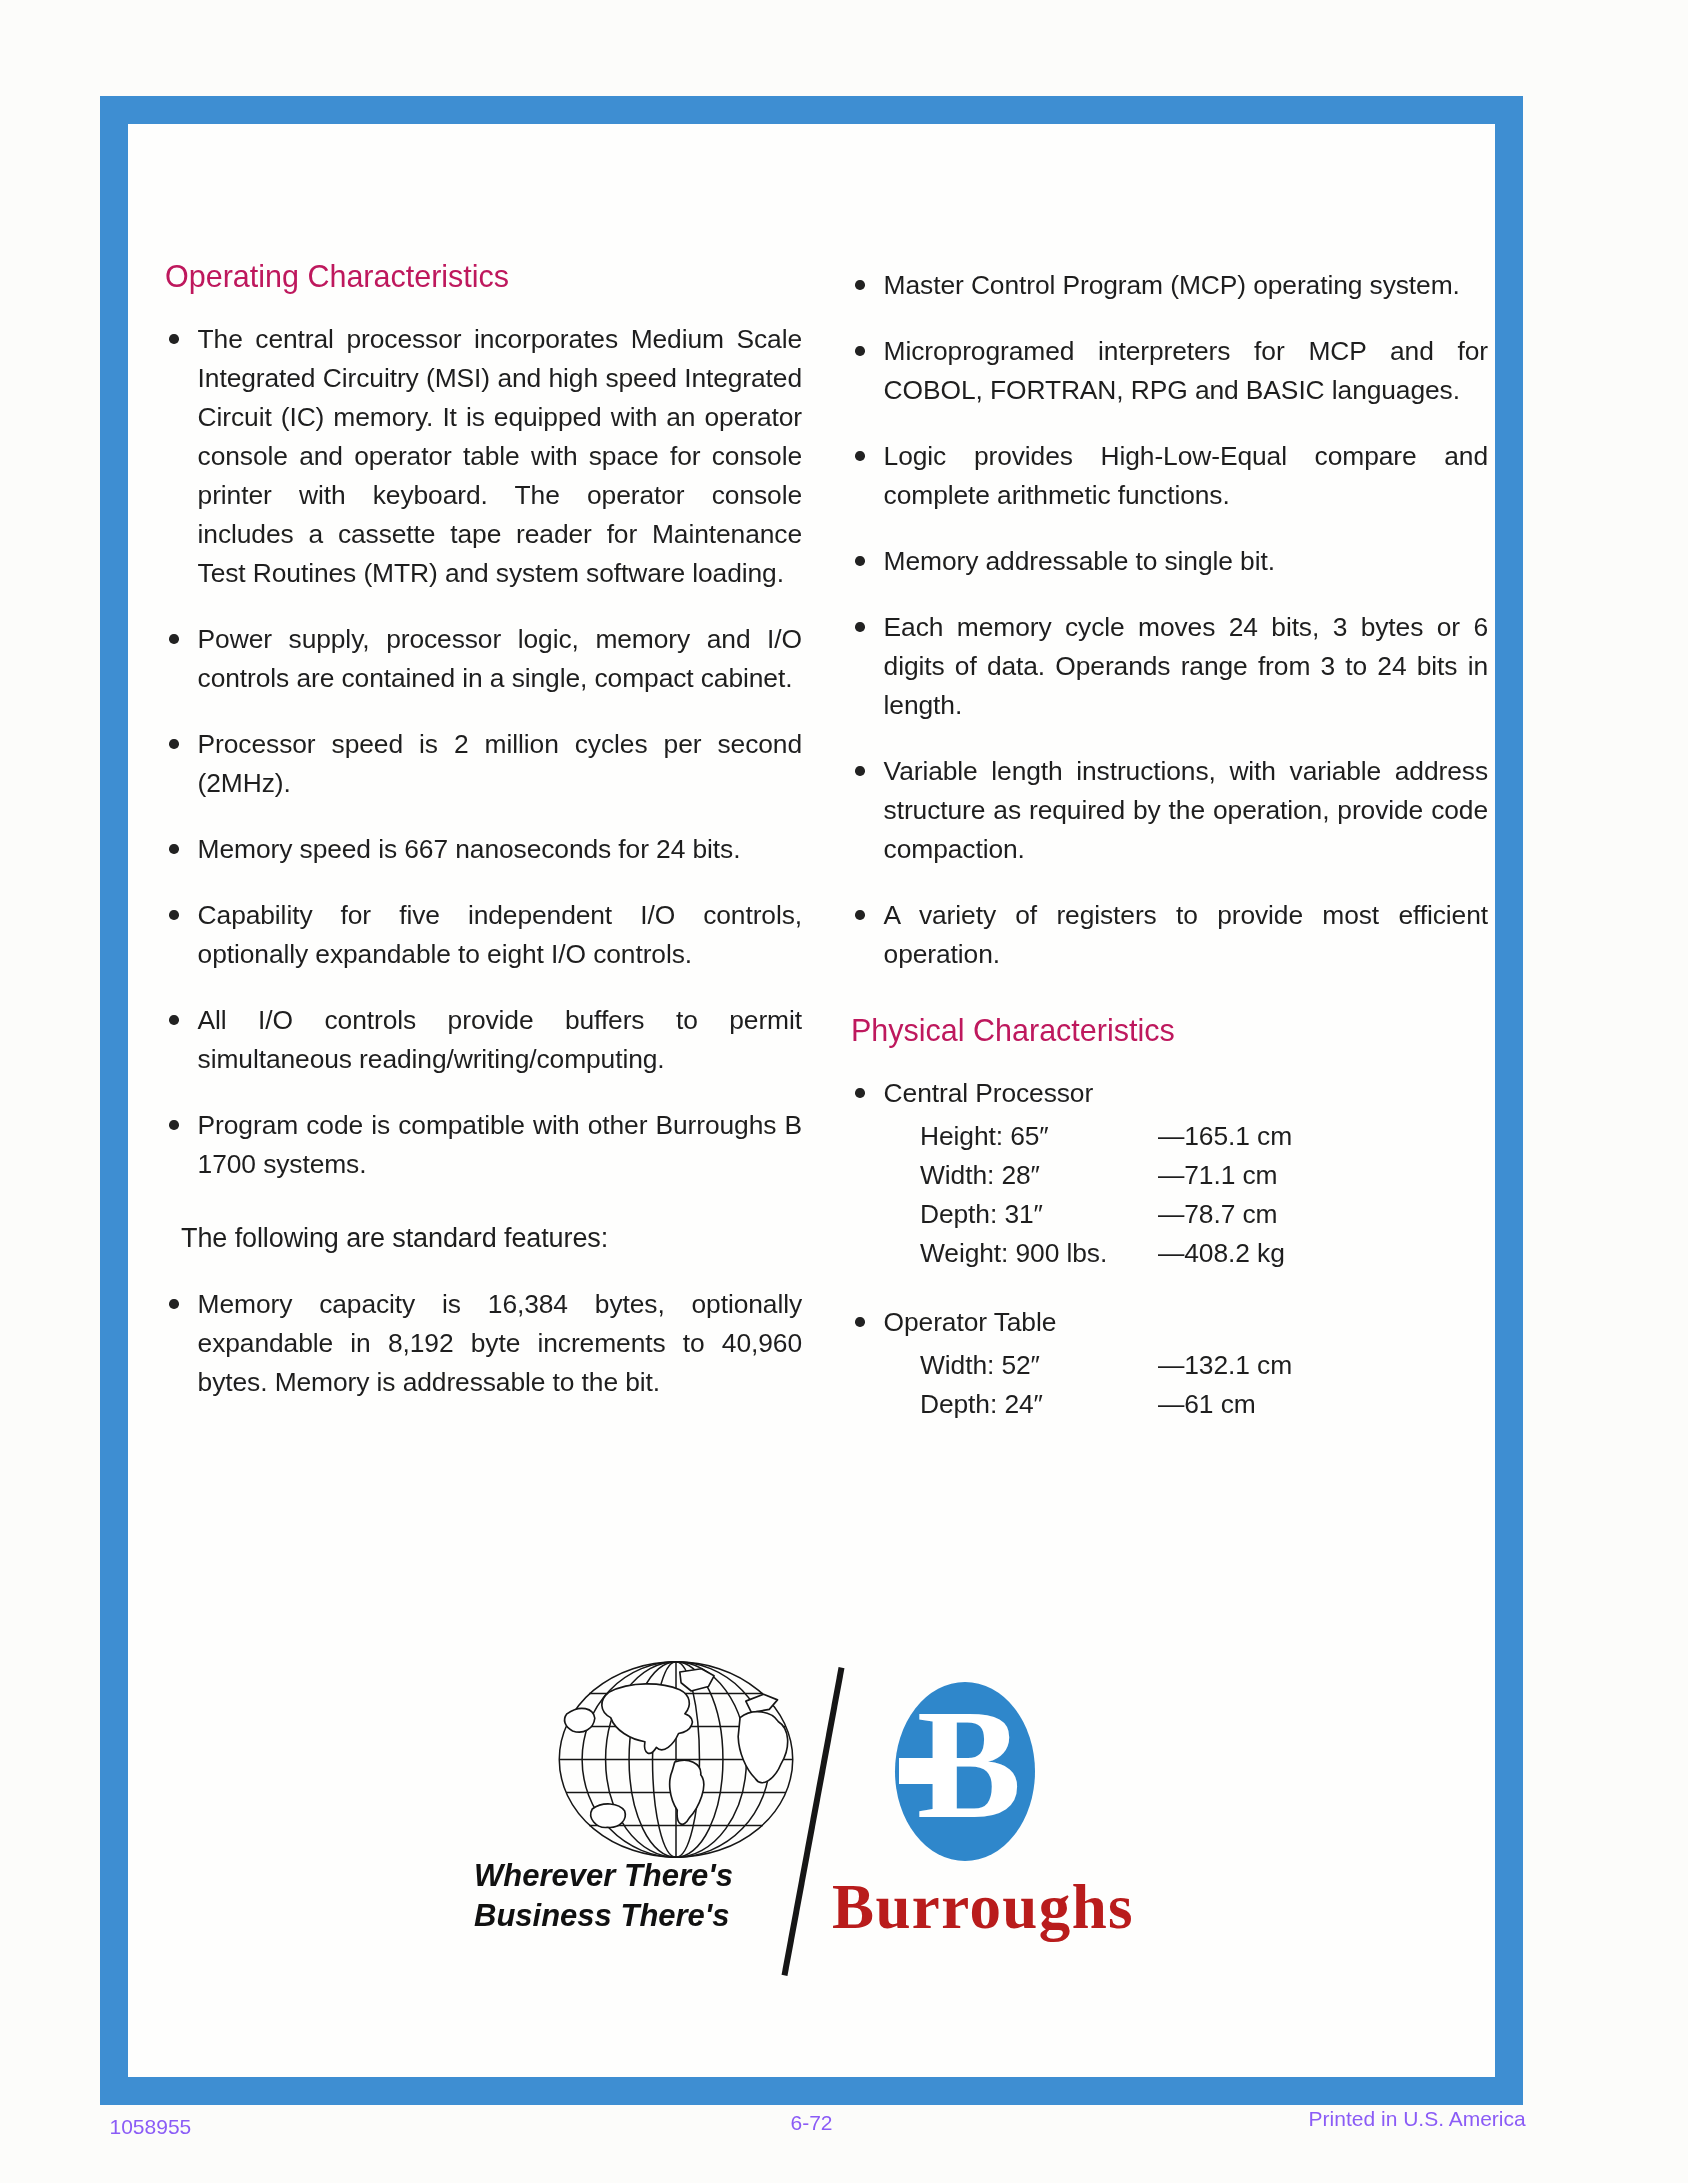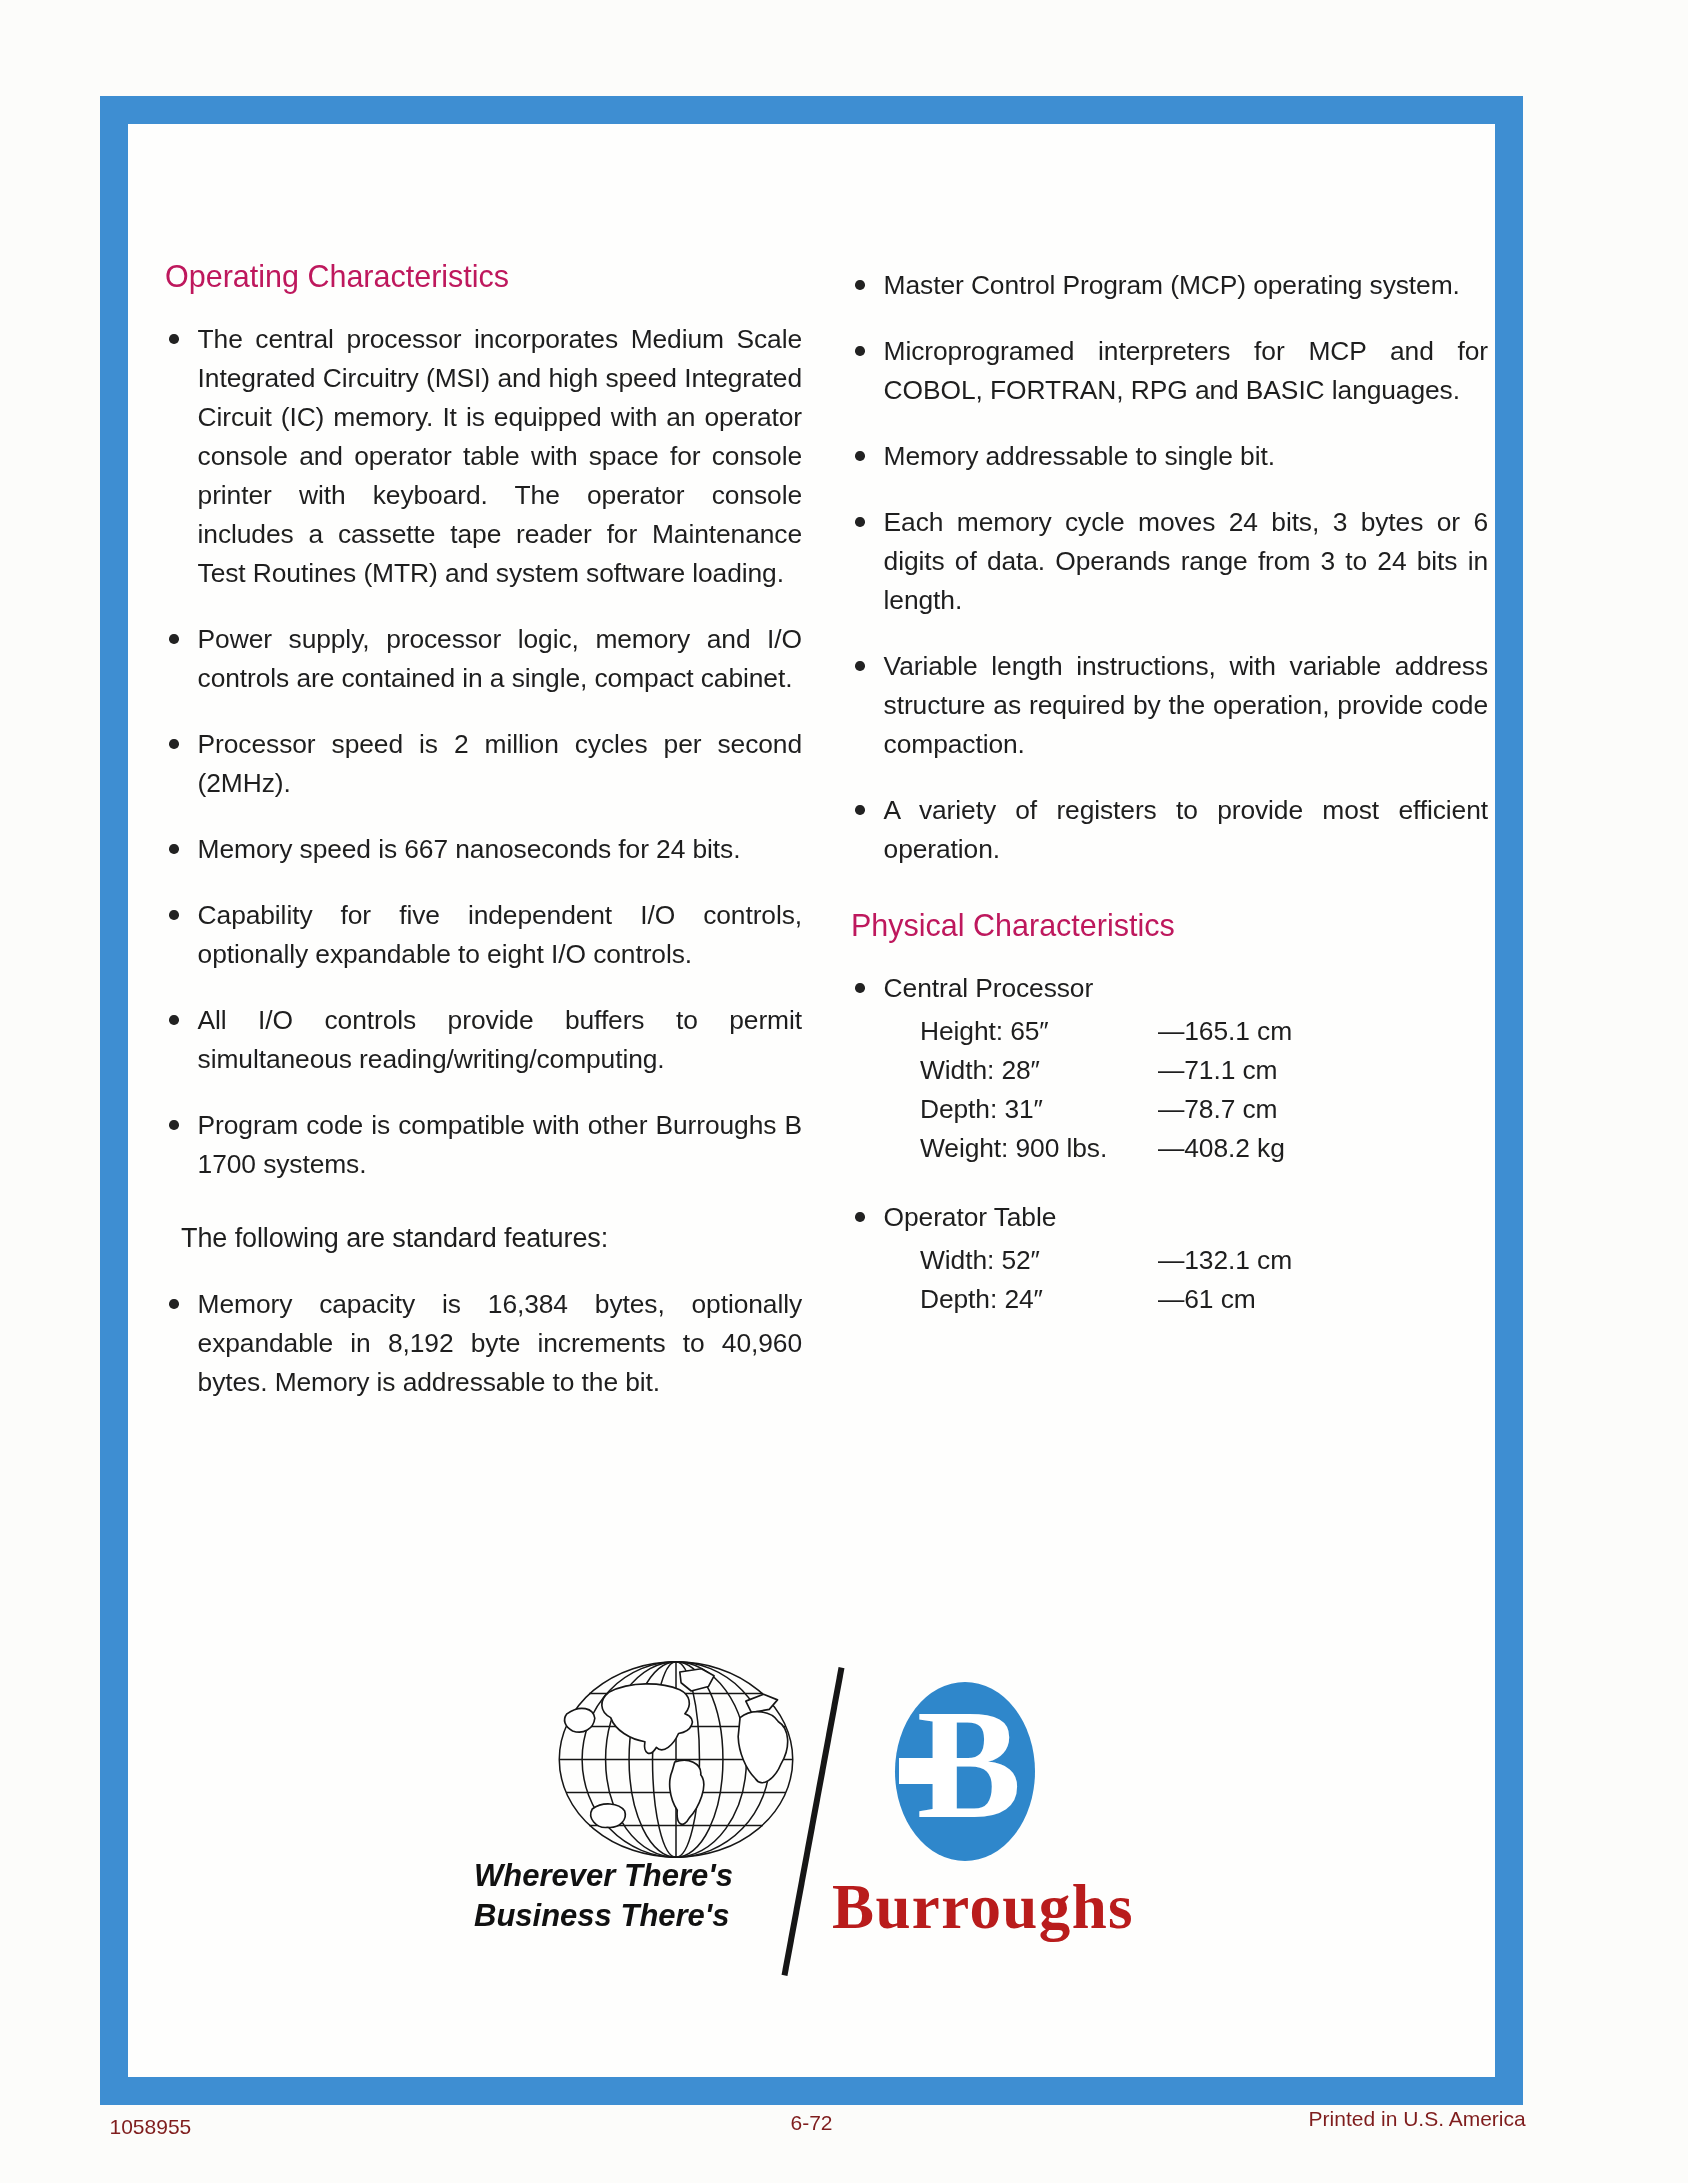--- a/index.html
+++ b/index.html
@@ -65,21 +65,21 @@
     position:absolute;left:4.1px;top:calc(50% - 13px);width:46px;height:26px;background:#ffffff;
   }
   .wordmark{
     position:absolute;left:358px;top:218px;width:379px;
     font-family:"Liberation Serif",serif;font-weight:700;font-size:63px;
     letter-spacing:1.4px;color:#b91c1c;
   }
   
   .footer{
     position:absolute;left:100px;top:2115px;width:1423px;height:34px;
-    font-size:21px;color:#7f1d1d;
+    font-size:21px;color:#8b5cf6;
   }
   .footer .fl{position:absolute;left:9.5px;top:0;}
   .footer .fc{position:absolute;left:0;right:0;top:-4.1px;text-align:center;}
   .footer .fr{position:absolute;right:-2.7px;top:-8.1px;}
 </style>
 </head>
 <body>
 
 <div class="frame"></div>
 
@@ -124,20 +124,24 @@
 </div>
 
 <div class="col col-right">
   <div class="bullet">
     <span class="dot"></span>
     <p>Master Control Program (MCP) operating system.</p>
   </div>
   <div class="bullet">
     <span class="dot"></span>
     <p>Microprogramed interpreters for MCP and for COBOL, FORTRAN, RPG and BASIC languages.</p>
+  </div>
+  <div class="bullet">
+    <span class="dot"></span>
+    <p>Logic provides High-Low-Equal compare and complete arithmetic functions.</p>
   </div>
   <div class="bullet">
     <span class="dot"></span>
     <p>Memory addressable to single bit.</p>
   </div>
   <div class="bullet">
     <span class="dot"></span>
     <p>Each memory cycle moves 24 bits, 3 bytes or 6 digits of data. Operands range from 3 to 24 bits in length.</p>
   </div>
   <div class="bullet">

